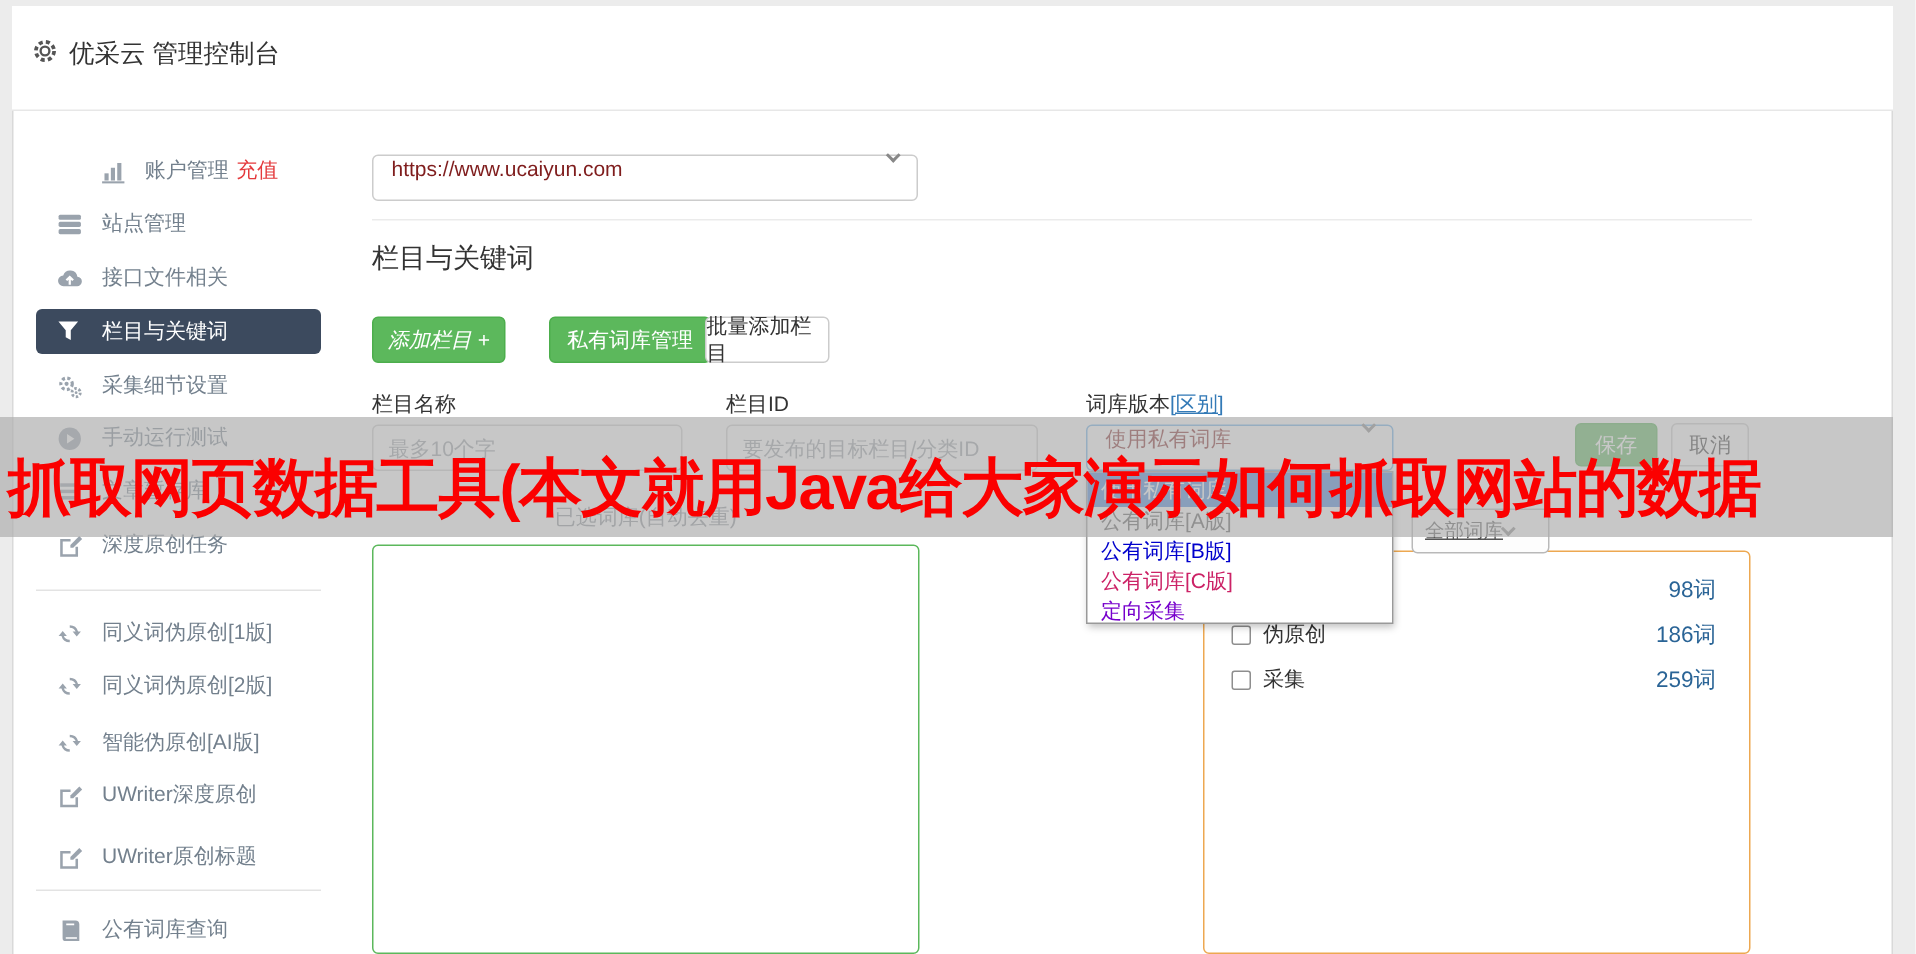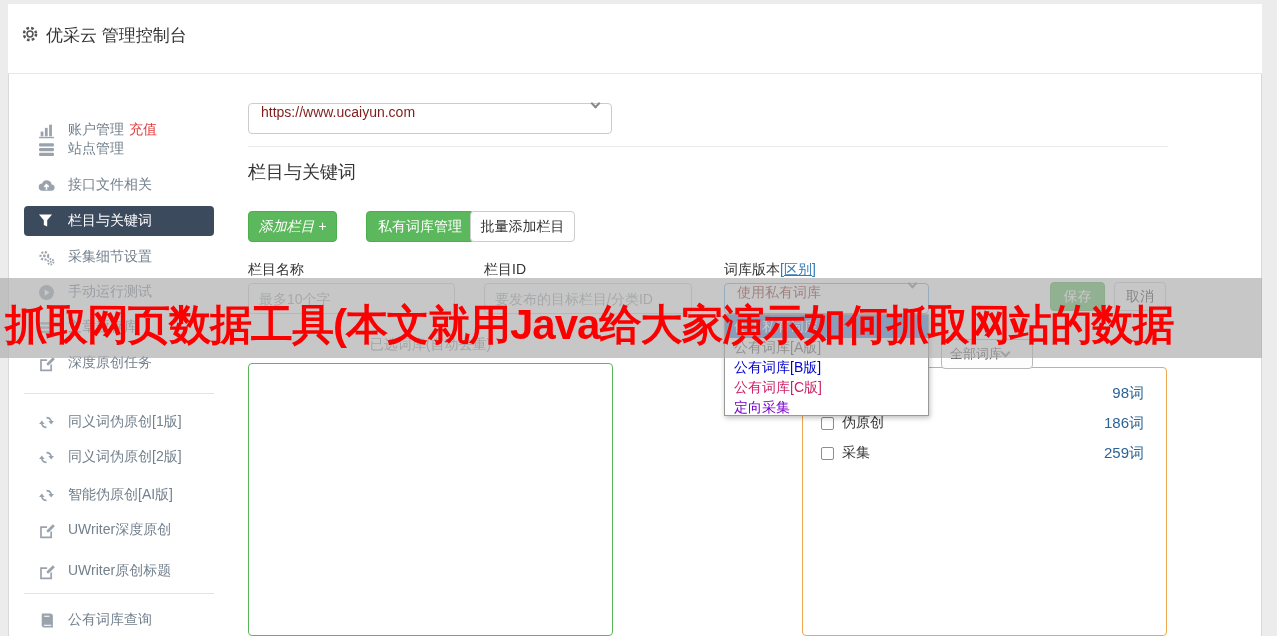--- a/index.html
+++ b/index.html
@@ -42,21 +42,21 @@
 
   #selected-label { left:248px; top:336px; width:365px; text-align:center; color:#8b9198; font-size:14px; z-index:1; }
   #green-box { left:248px; top:363px; width:365px; height:273px; border:1px solid #5cb85c; border-radius:4px; background:#fff; z-index:1; }
 
   #orange-box { left:802px; top:367px; width:365px; height:269px; border:1px solid #eda851; border-radius:4px; background:#fff; z-index:1; }
   .lex-row { position:absolute; left:0; width:100%; height:22px; display:flex; align-items:center; }
   .lex-row .cb { width:13px; height:13px; border:1px solid #8e8e8e; border-radius:2px; background:#fff; margin-left:18px; }
   .lex-row .lab { font-size:14px; color:#333; margin-left:8px; }
   .lex-row .cnt { position:absolute; right:22px; font-size:15px; color:#2a6496; }
 
-  #filter-select { left:941px; top:339px; width:92px; height:23px; border:1px solid #b9b9b9; border-radius:4px; background:#fdfdfd; color:#555; font-size:13px; display:flex; align-items:center; padding:14px 8px; z-index:1; }
+  #filter-select { left:941px; top:339px; width:92px; height:23px; border:1px solid #b9b9b9; border-radius:4px; background:#fdfdfd; color:#555; font-size:13px; display:flex; align-items:center; padding:14px 8px; z-index:1;text-decoration:underline; }
 
   
   #dropdown-menu { left:724px; top:314px; width:205px; height:102px; background:#fff; border:1px solid #999; box-shadow:1px 2px 5px rgba(0,0,0,.25); z-index:5; }
   .menu-opt { position:absolute; left:0; width:100%; height:20px; font-size:14px; display:flex; align-items:center; padding-left:9px; cursor:pointer; }
   .menu-opt.sel { height:23px; background:#3e80d8; color:#fff; }
 
   
   #overlay-band { left:0; top:278px; width:1262px; height:80px; background:rgba(172,172,172,0.68); z-index:10; }
   #overlay-text { left:5px; top:297px; font-size:42px; font-weight:bold; color:#fb0000; white-space:nowrap; letter-spacing:-1px; z-index:30; }
 
@@ -71,21 +71,21 @@
   <div id="app-header" class="abs"></div>
   <span id="hdr-gear" class="abs" style="color: rgb(85, 85, 85);">
       <svg width="18" height="18" viewBox="0 0 16 16">
         <circle cx="8" cy="8" r="5.4" fill="none" stroke="currentColor" stroke-width="2.2" stroke-dasharray="2.4 1.9"></circle>
         <circle cx="8" cy="8" r="2.6" fill="none" stroke="currentColor" stroke-width="1.4"></circle>
       </svg>
     </span>
   <div id="app-title" class="abs">优采云 管理控制台</div>
 
   <div id="sidebar">
-      <div class="abs side-item" style="top: 115px;">
+      <div class="abs side-item" style="top: 99px; justify-content: center;">
         <span class="ic">
           <svg width="17" height="17" viewBox="0 0 16 16" fill="currentColor">
             <rect x="1" y="14" width="14" height="1.3"></rect>
             <rect x="2.5" y="9" width="2.6" height="4.5"></rect>
             <rect x="6.5" y="5.5" width="2.6" height="8"></rect>
             <rect x="10.5" y="2.5" width="2.6" height="11"></rect>
           </svg>
         </span>
         <span class="lbl">账户管理</span>
         <span class="side-badge">充值</span>
@@ -217,21 +217,21 @@
 
   <div id="site-select" class="abs selectbox" style="left:248px;top:103px;width:364px;height:31px;">
     <span class="sp">https://www.ucaiyun.com</span>
     <span class="chev"></span>
   </div>
   <div id="main-divider" class="abs"></div>
   <div id="section-title" class="abs">栏目与关键词</div>
 
   <div class="abs btn btn-green" style="left:248px;top:211px;width:89px;height:31px;font-style:italic;">添加栏目 +</div>
   <div class="abs btn btn-green" style="left:366px;top:211px;width:108px;height:31px;">私有词库管理</div>
-  <div class="abs btn btn-white" style="left:470px;top:211px;width:105px;height:31px;">批量添加栏目</div>
+  <div class="abs btn btn-white" style="left:470px;top:211px;width:83px;height:31px;">批量添加栏目</div>
 
   <div class="abs fieldlabel" style="left:248px;top:261px;">栏目名称</div>
   <div class="abs fieldlabel" style="left:484px;top:261px;">栏目ID</div>
   <div class="abs fieldlabel" style="left:724px;top:261px;">
     <span>词库版本</span><a href="#">[区别]</a>
   </div>
 
   <input class="abs input" style="left: 248px; top: 283px; width: 207px; height: 31px;" placeholder="最多10个字">
   <input class="abs input" style="left: 484px; top: 283px; width: 208px; height: 31px;" placeholder="要发布的目标栏目/分类ID">
   <div class="abs selectbox" style="left:724px;top:283px;width:205px;height:31px;border-color:#66afe9;">

